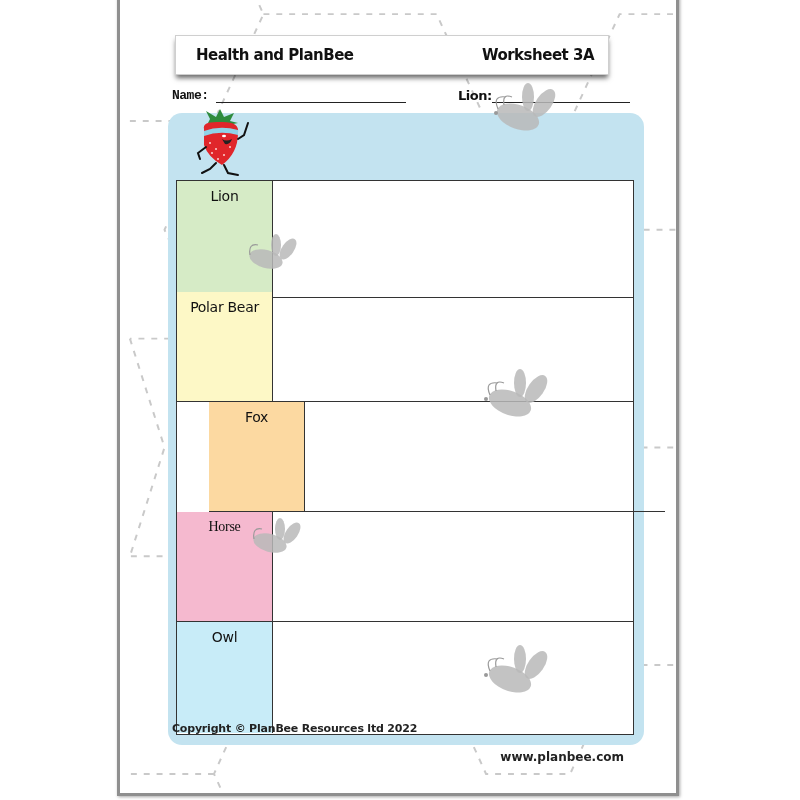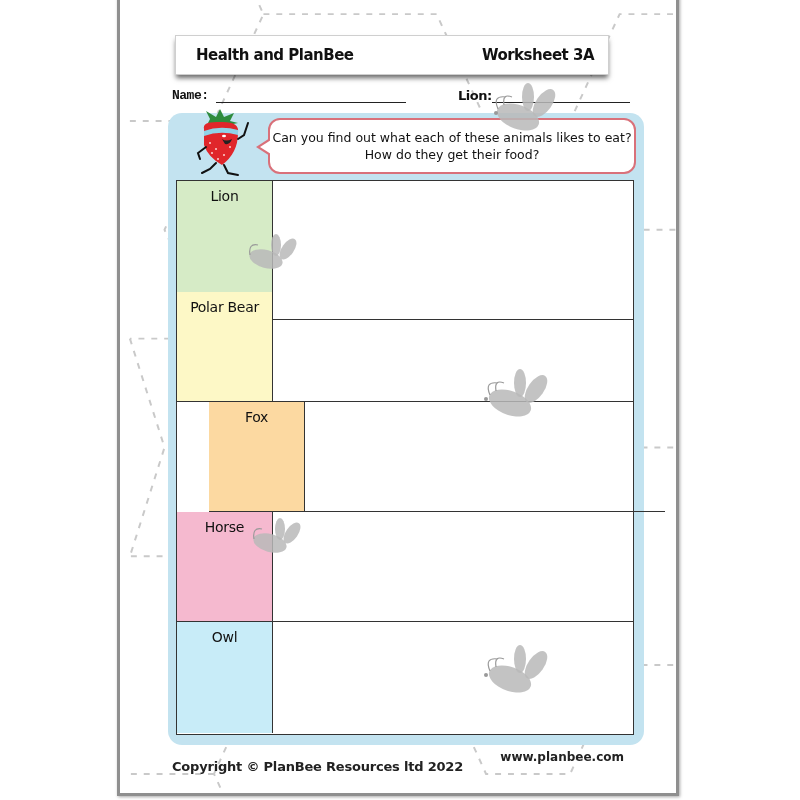--- a/index.html
+++ b/index.html
@@ -16,21 +16,21 @@
   .bubble-tail { position:absolute; left:-14px; top:18px; width:0; height:0; border-top:9px solid transparent; border-bottom:9px solid transparent; border-right:14px solid #d9717a; }
   .bubble-tail-inner { position:absolute; left:-10px; top:20px; width:0; height:0; border-top:7px solid transparent; border-bottom:7px solid transparent; border-right:11px solid #fff; }
   .bubble-text { position:absolute; left:0; right:0; top:9px; text-align:center; font-size:12.5px; line-height:17px; color:#111; }
   .mascot { position:absolute; left:20px; top:-4px; width:66px; height:70px; }
   .table { position:absolute; left:8px; top:67px; width:458px; height:555px; border:1.5px solid #333; box-sizing:border-box; background:#fff; }
   .row { position:absolute; left:0; width:100%; border-bottom:1.2px solid #333; box-sizing:border-box; }
   .row:last-child { border-bottom:none; }
   .label-cell { position:absolute; left:0; top:0; bottom:0; width:96px; border-right:1.2px solid #333; box-sizing:border-box; }
   .label-text { display:block; text-align:center; padding-top:7px; font-size:14px; color:#111; letter-spacing:-0.3px; }
   .answer-cell { position:absolute; left:96px; right:0; top:0; bottom:0; }
-  .footer-left { position:absolute; left:52px; top:760px; font-size:13px; font-weight:bold; color:#222; letter-spacing:-0.2px; }
+  .footer-left { position:absolute; left:52px; top:723px; font-size:11px; font-weight:bold; color:#222; letter-spacing:-0.2px; }
   .footer-right { position:absolute; right:52px; top:751px; font-size:12px; font-weight:bold; color:#222; }
   .bee { position:absolute; pointer-events:none; }
 </style>
 </head>
 <body>
 
 <div class="sheet">
 
   <svg class="hexbg" width="562" height="800" viewBox="0 0 562 800">
     <g stroke="#c9c9c9" stroke-width="2" stroke-dasharray="6,7" fill="none">
@@ -86,49 +86,41 @@
       <ellipse cx="36" cy="27" rx="2" ry="1.2" fill="#fff"></ellipse>
 
       <g stroke="#111" stroke-width="2" fill="none" stroke-linecap="round">
         <path d="M50 30 L56 26 L60 14"></path>
         <path d="M18 38 L10 44 L12 50"></path>
         <path d="M28 54 L22 60 L14 64"></path>
         <path d="M36 56 L40 64 L50 66"></path>
       </g>
     </svg>
 
-    <div class="bubble">
-      <div class="bubble-tail"></div>
-      <div class="bubble-tail-inner"></div>
-      <div class="bubble-text">
-        <div>Can you find out what each of these animals likes to eat?</div>
-        <div>How do they get their food?</div>
-      </div>
-    </div>
 
     <div class="table">
-      <div class="row" style="top:0; height:139px;">
+      <div class="row" style="top:0; height:117px;">
         <div class="label-cell" style="background:#d6ebc6;">
           <span class="label-text">Lion</span>
         </div>
         <div class="answer-cell"></div>
       </div>
       <div class="row" style="top:111px; height:110px;">
         <div class="label-cell" style="background:#fdf8c6;">
           <span class="label-text">Polar Bear</span>
         </div>
         <div class="answer-cell"></div>
       </div>
       <div class="row" style="top:221px; height:110px;margin-left:32px;">
         <div class="label-cell" style="background:#fcd9a1;">
           <span class="label-text">Fox</span>
         </div>
         <div class="answer-cell"></div>
       </div>
-      <div class="row" style="top:331px; height:110px;">
+      <div class="row" style="top:331px; height:110px;font-family:Liberation Serif, serif;">
         <div class="label-cell" style="background:#f5b9cf;">
           <span class="label-text">Horse</span>
         </div>
         <div class="answer-cell"></div>
       </div>
       <div class="row" style="top:441px; height:111px;">
         <div class="label-cell" style="background:#c8ecf8;">
           <span class="label-text">Owl</span>
         </div>
         <div class="answer-cell"></div>

